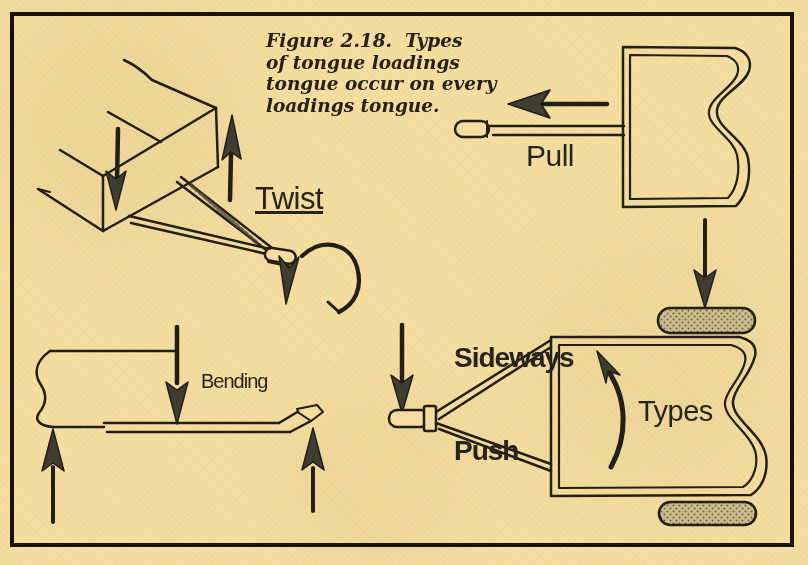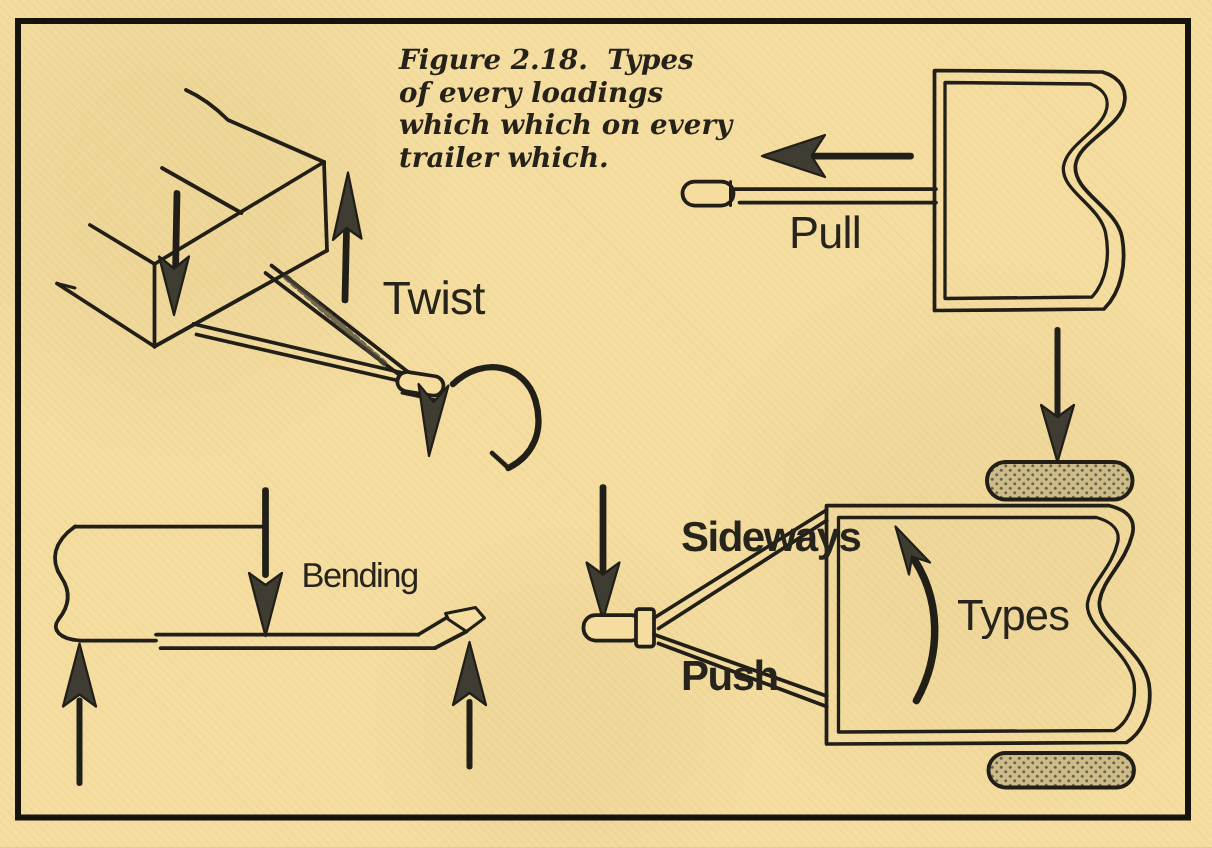--- a/index.html
+++ b/index.html
@@ -21,25 +21,25 @@
   }
   .frame{
     position:absolute;left:10px;top:12px;width:784px;height:535px;
     border:4px solid #16130d;box-sizing:border-box;
   }
   svg.art{position:absolute;left:0;top:0;}
   .lbl{
     position:absolute;color:#26241d;letter-spacing:-0.5px;line-height:1.05;
     white-space:pre;
   }
-  .lbl-twist{left:255px;top:183px;font-size:31px;}
+  .lbl-twist{left:255px;top:183px;font-size:31px;text-decoration:underline;}
   .lbl-pull{left:526px;top:140px;font-size:30px;text-align:right;}
   .lbl-sideways{left:454px;top:280px;font-size:28px;line-height:31px;letter-spacing:-1px;font-weight:bold;}
   .lbl-load{left:638px;top:396px;font-size:29px;}
-  .lbl-bending{left:201px;top:371px;font-size:23px;letter-spacing:-1px;}
+  .lbl-bending{left:201px;top:371px;font-size:20px;letter-spacing:-1px;}
   .caption{
     position:absolute;left:266px;top:30px;width:190px;
     font-family:"DejaVu Serif", serif;font-style:italic;font-weight:bold;
     font-size:18.5px;line-height:21.5px;color:#26221a;
   }
   .caption div{white-space:pre;}
 </style>
 </head>
 <body>
 
@@ -167,23 +167,23 @@
       </g>
       <g>
         <path d="M313,511 L313,468" stroke-width="4"></path>
         <polygon points="313,428 302,470 313,462 324,470" fill="#3f3c32" stroke-width="1.5"></polygon>
       </g>
     </g>
   </svg>
 
   <div class="caption">
     <div>Figure 2.18.  Types</div>
-    <div>of every loadings</div>
-    <div>which which on every</div>
-    <div>trailer which.</div>
+    <div>of tongue loadings</div>
+    <div>tongue occur on every</div>
+    <div>loadings tongue.</div>
   </div>
 
   <div class="lbl lbl-twist">Twist</div>
   <div class="lbl lbl-pull">Pull</div>
   <div class="lbl lbl-sideways">
     <div>Sideways</div>
     <div>Push</div>
   </div>
   <div class="lbl lbl-load">Types</div>
   <div class="lbl lbl-bending">Bending</div>

